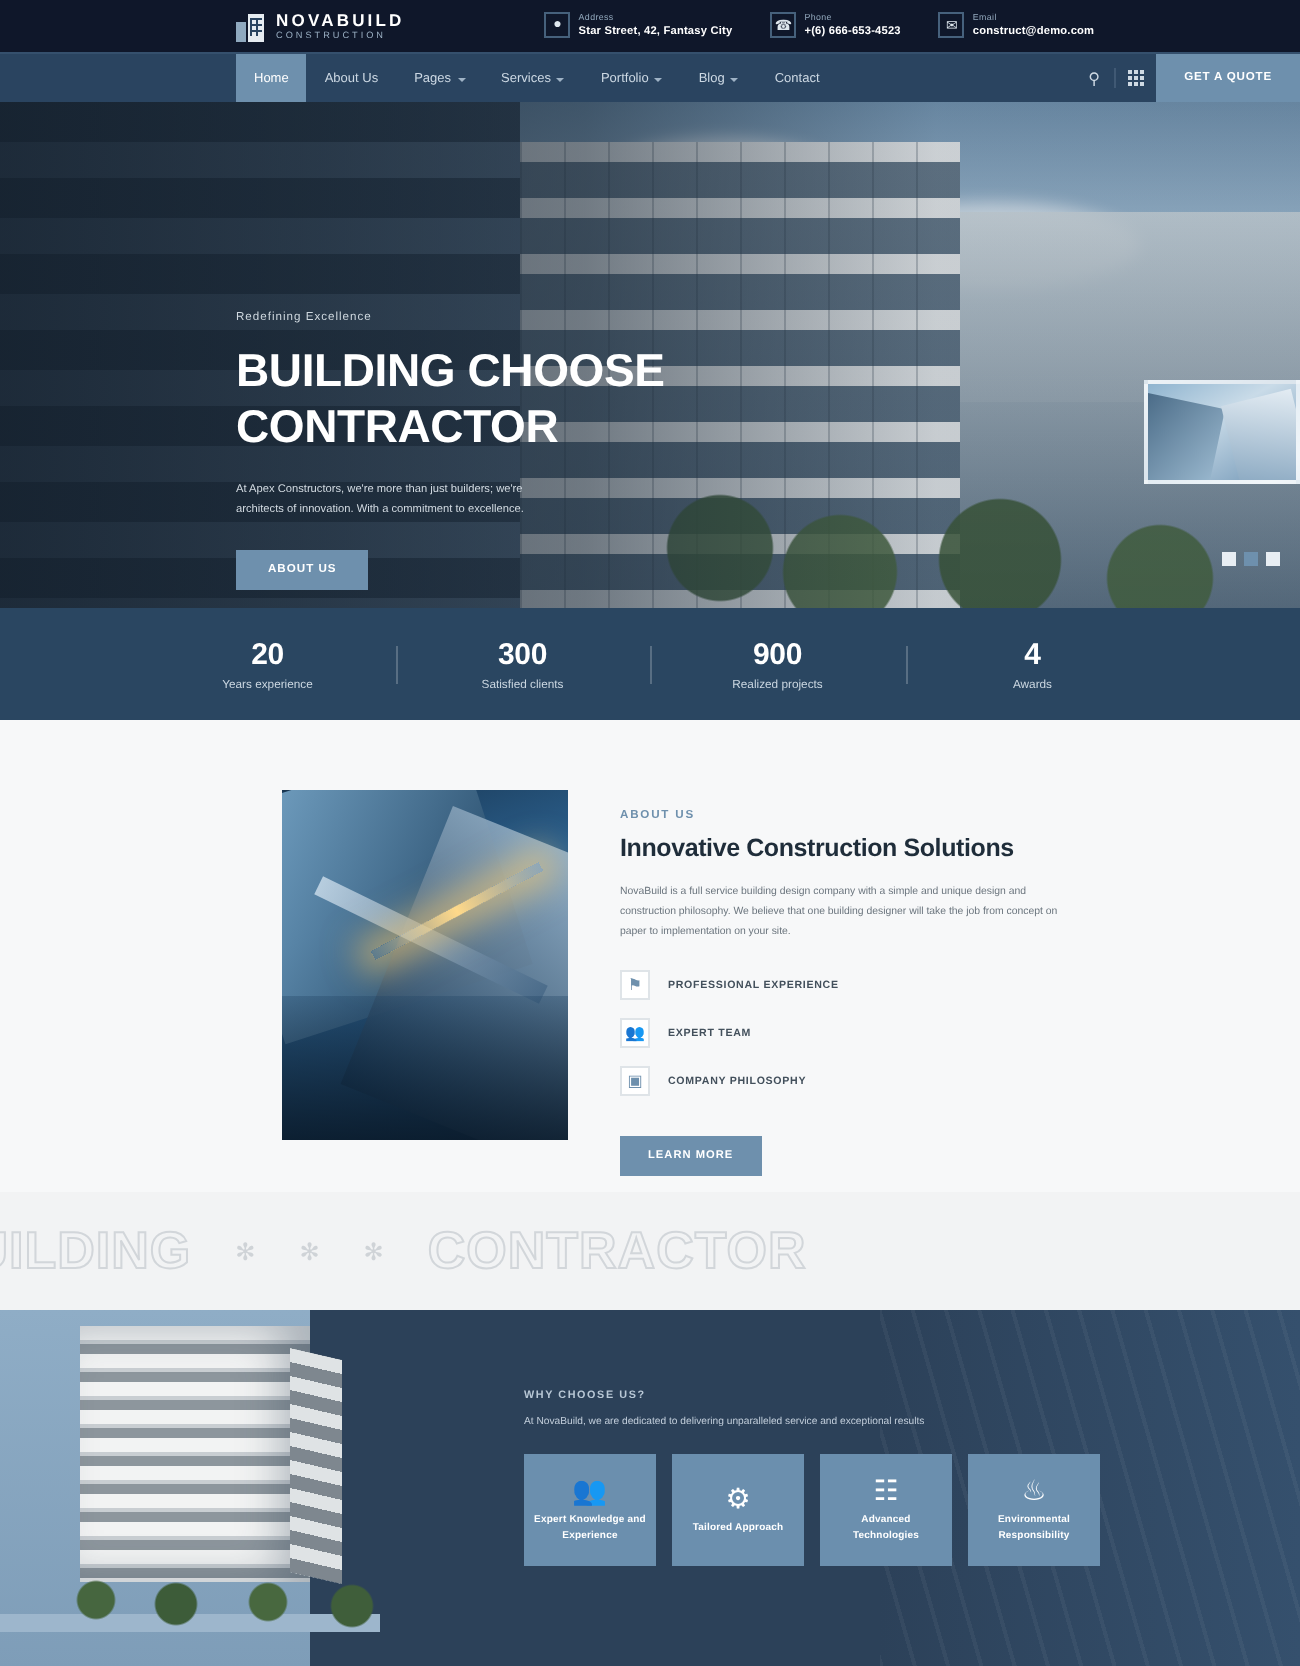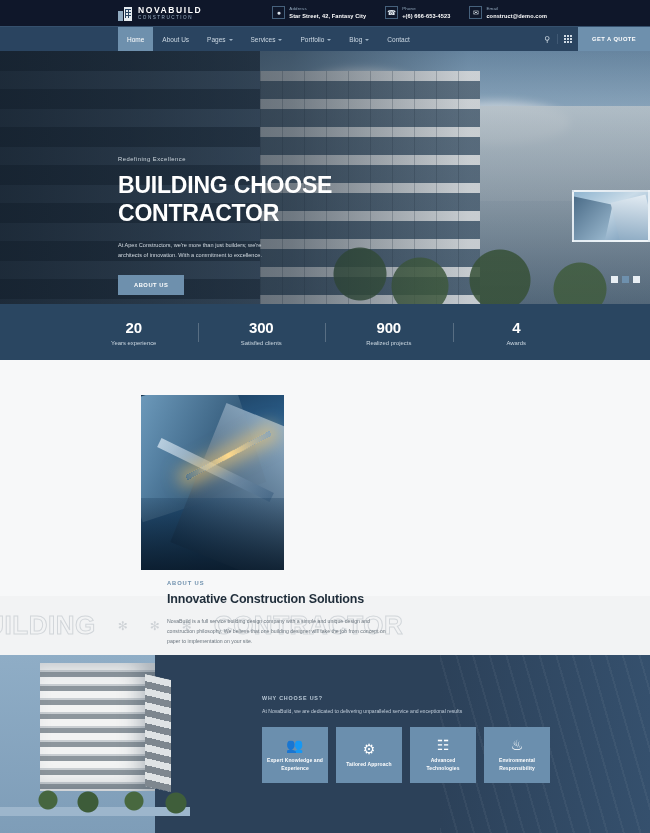--- a/index.html
+++ b/index.html
@@ -177,21 +177,21 @@
     content: ""; position: absolute; left: 0; top: 4px; bottom: 4px;
     width: 1px; background: rgba(255,255,255,.22);
   }
   .stat-num { color: #ffffff; font-size: 15px; font-weight: bold; letter-spacing: -.2px; }
   .stat-lbl { color: #cbd7e1; font-size: 5.9px; margin-top: 4px; }
 
   
   .about {
     background: #f7f8f9; padding: 35px 0 0; height: 236px; position: relative;
   }
-  .about-inner { display: flex; margin-left: 141px; flex-direction: column; }
+  .about-inner { display: flex; margin-left: 141px; }
   .about-img {
     width: 143px; height: 175px; flex: 0 0 auto; position: relative; overflow: hidden;
     background: linear-gradient(160deg, #17344f 0%, #2b5f8c 35%, #0f2b44 100%);
   }
   .about-img .glass1 {
     position: absolute; left: -20px; top: -10px; width: 130px; height: 120px;
     background: linear-gradient(135deg, rgba(140,190,225,.85), rgba(22,55,84,.95));
     transform: rotate(-18deg);
   }
   .about-img .glass2 {

